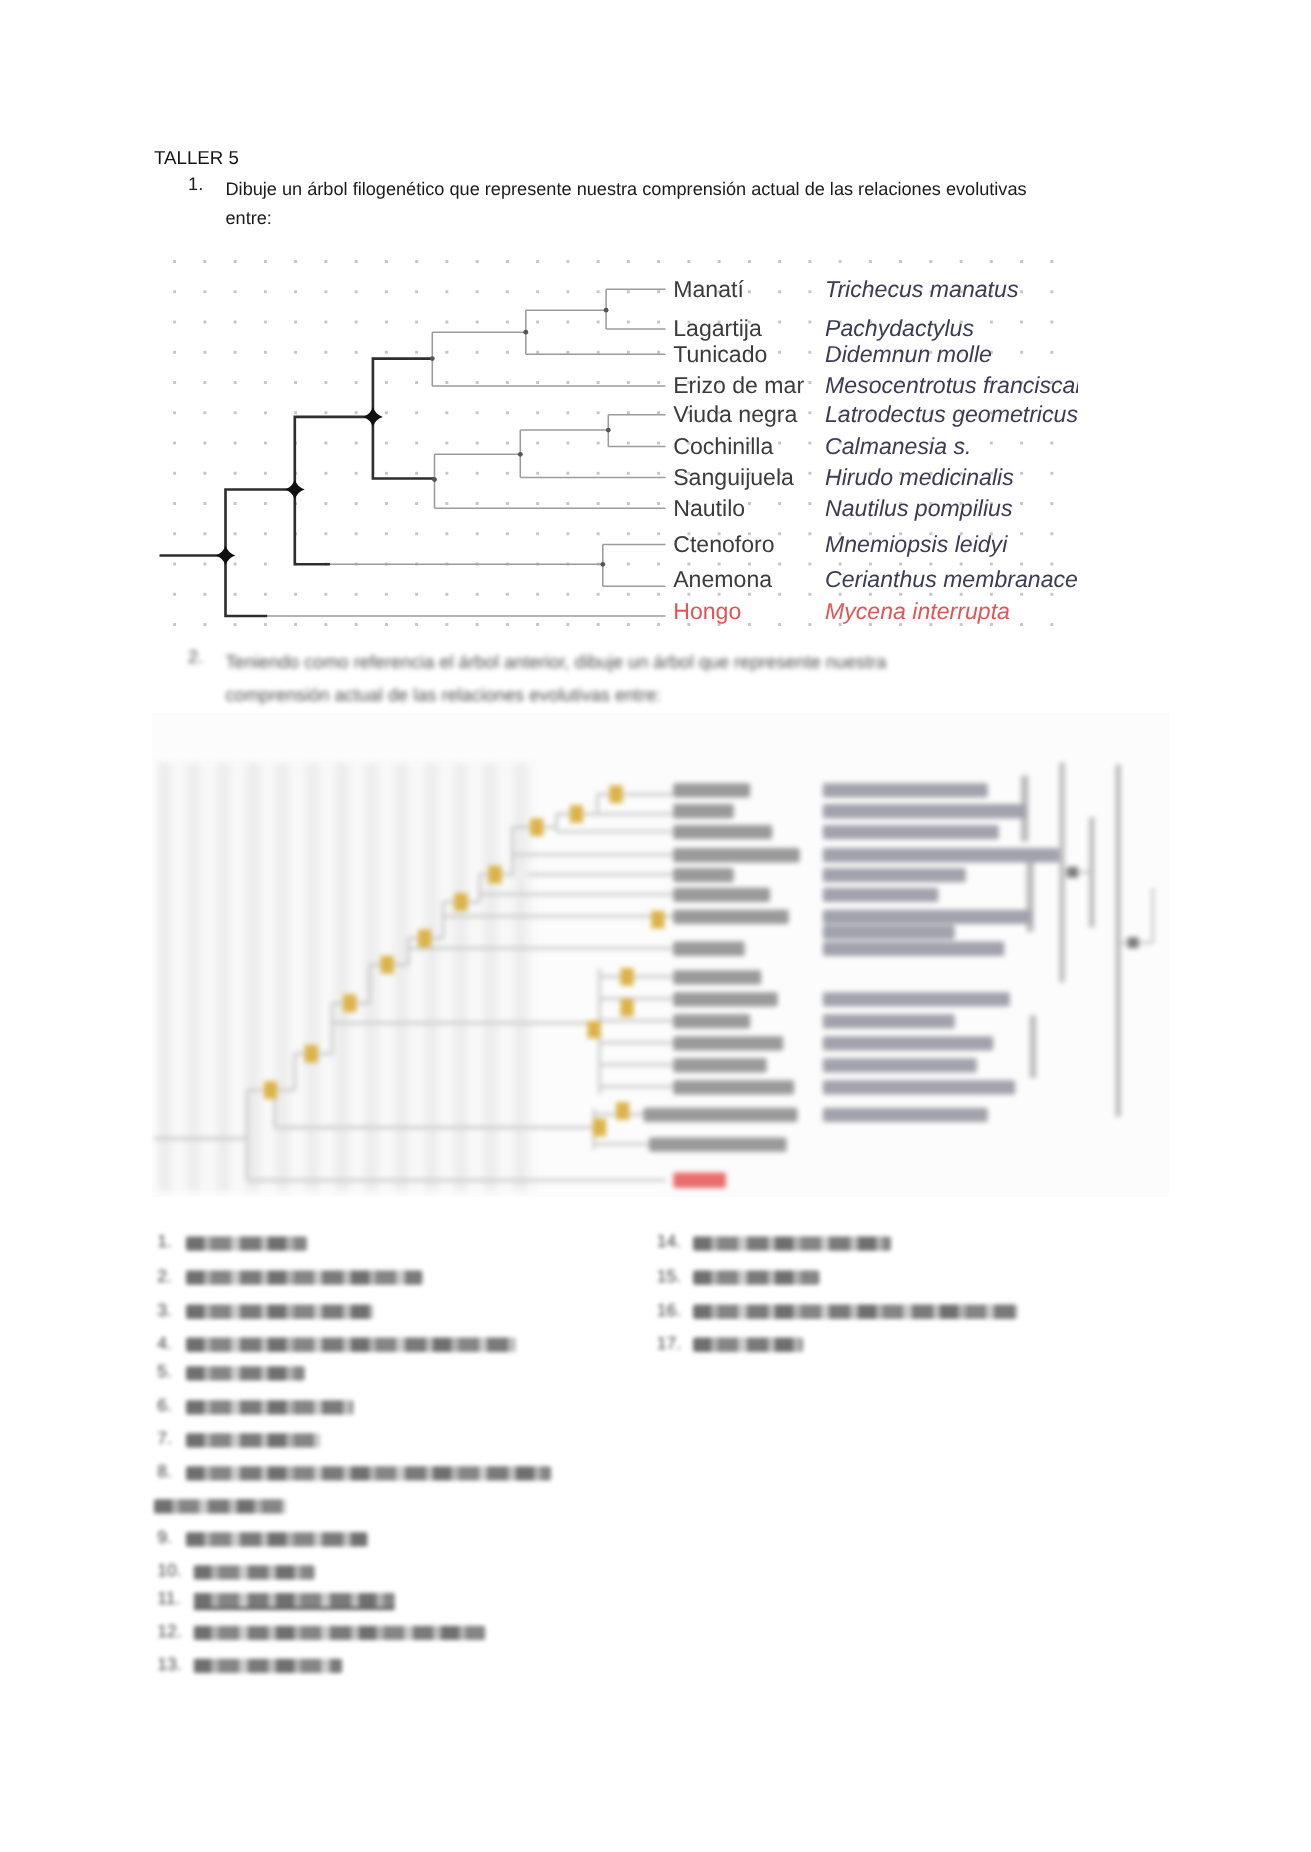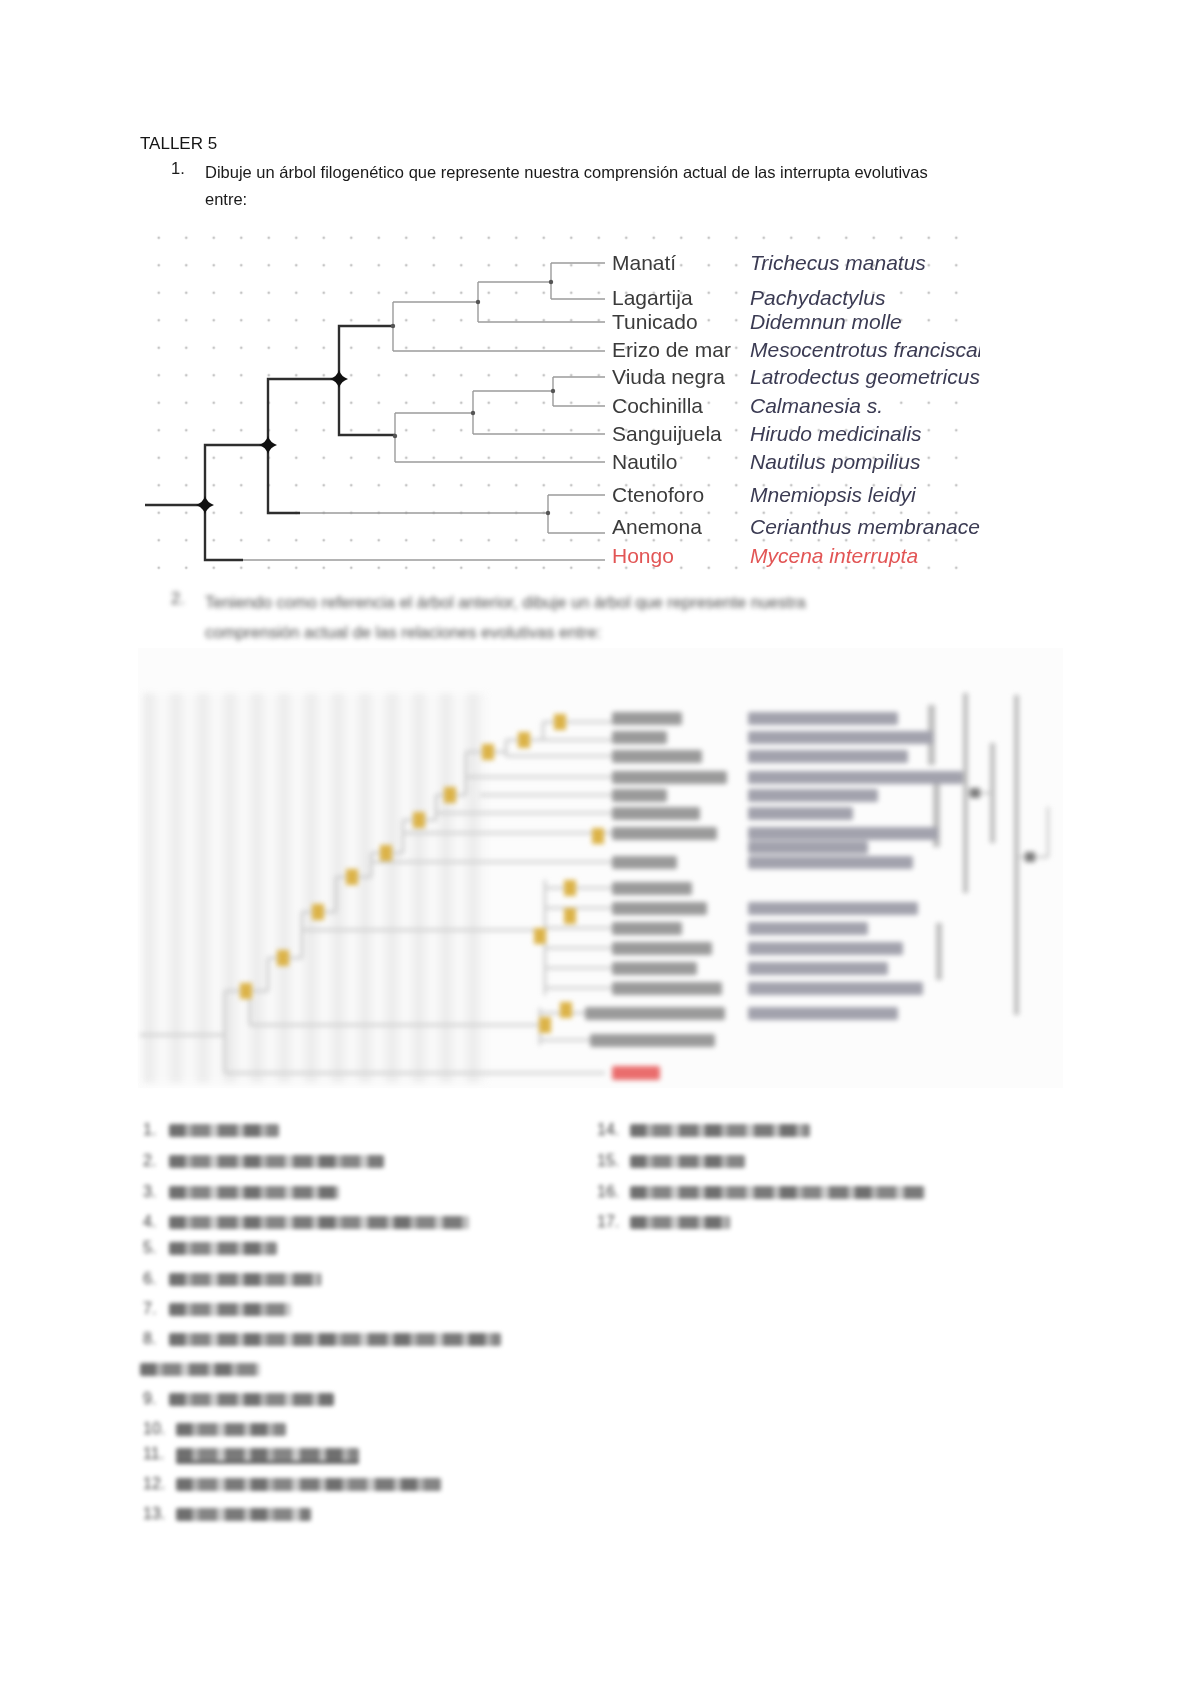--- a/index.html
+++ b/index.html
@@ -34,21 +34,21 @@
   .blurbar.underlined{border-bottom:3px solid #5f5f5f;}
 </style>
 </head>
 <body>
 
 <div id="page">
 
   <div class="abs" id="doc-title">TALLER 5</div>
 
   <div class="abs q-num" id="q1-num">1.</div>
-  <div class="abs q-text" id="q1-text">Dibuje un árbol filogenético que represente nuestra comprensión actual de las interrupta evolutivas entre:</div>
+  <div class="abs q-text" id="q1-text">Dibuje un árbol filogenético que represente nuestra comprensión actual de las relaciones evolutivas entre:</div>
 
   <div class="abs" id="figure1">
     <div id="fig1-dots"></div>
     <svg id="tree1-svg" width="840" height="370" viewBox="140 218 840 370">
         <polyline points="243,560 605,560" fill="none" stroke="#9b9b9b" stroke-width="1.4"></polyline>
         <polyline points="300,513 548,513" fill="none" stroke="#9b9b9b" stroke-width="1.4"></polyline>
         <polyline points="393,302 393,351" fill="none" stroke="#9b9b9b" stroke-width="1.4"></polyline>
         <polyline points="393,302 478,302" fill="none" stroke="#9b9b9b" stroke-width="1.4"></polyline>
         <polyline points="393,351 605,351" fill="none" stroke="#9b9b9b" stroke-width="1.4"></polyline>
         <polyline points="478,282 478,322" fill="none" stroke="#9b9b9b" stroke-width="1.4"></polyline>

